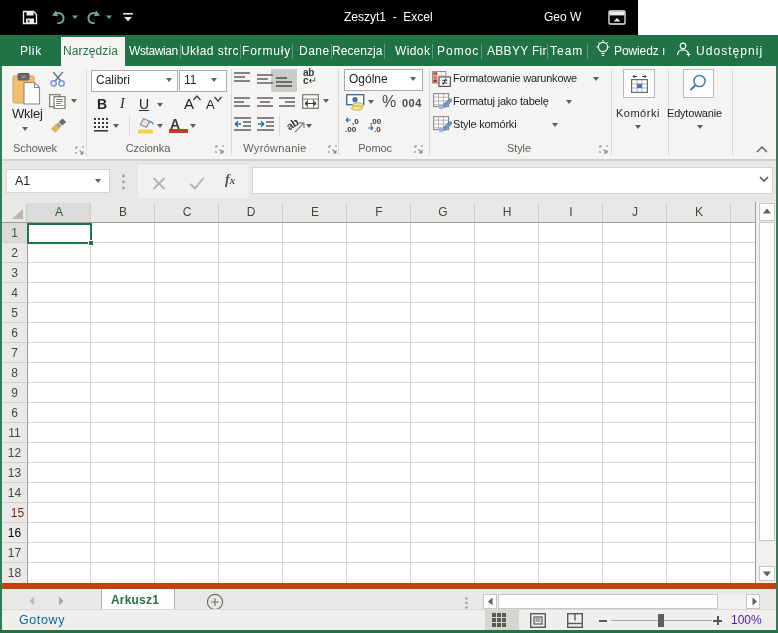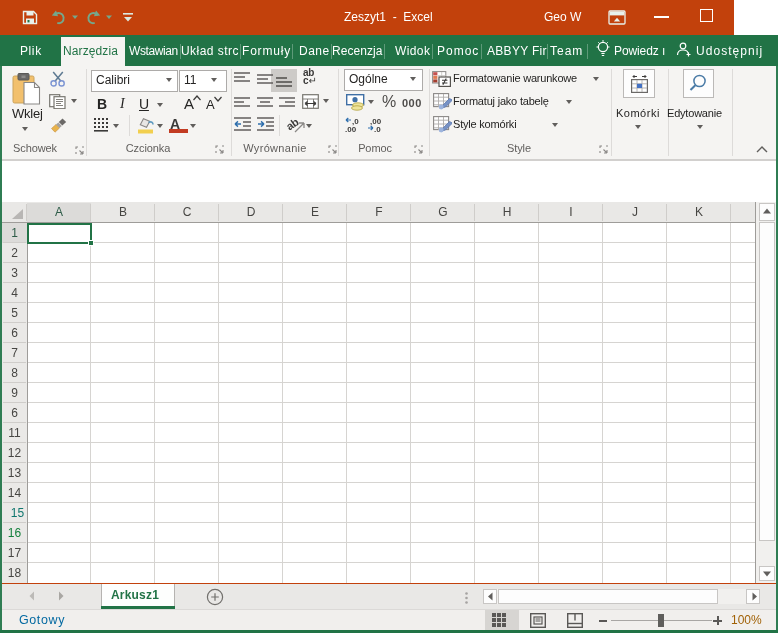--- a/index.html
+++ b/index.html
@@ -1,21 +1,21 @@
 <!DOCTYPE html>
 <html><head><meta charset="utf-8">
 <style>
   html,body{margin:0;padding:0;}
   *{-webkit-font-smoothing:antialiased;}
   body{width:778px;height:633px;overflow:hidden;font-family:"Liberation Sans",sans-serif;position:relative;background:#fff;}
   .abs{position:absolute;}
   .hl{position:absolute;font-size:12px;text-align:center;font-family:"Liberation Sans",sans-serif;}
   #win{position:absolute;left:0;top:0;width:778px;height:633px;}
   
-  #titlebar{position:absolute;left:0;top:0;width:734px;height:35px;background:#c2410c;}
+  #titlebar{position:absolute;left:0;top:0;width:638px;height:35px;background:#000000;}
   .wt{color:#fff;font-size:12px;white-space:nowrap;}
   
   #tabrow{position:absolute;left:0;top:35px;width:778px;height:31px;background:#217346;}
   .tab{position:absolute;top:9px;height:22px;color:#fff;font-size:12px;white-space:nowrap;letter-spacing:-0.1px;}
   .tsep{position:absolute;top:9px;height:15px;width:1px;background:rgba(255,255,255,0.28);}
   #activetab{position:absolute;left:61px;top:2px;width:64px;height:29px;background:#f5f4f2;}
   #activetab span{position:absolute;left:-5px;right:0;top:7px;text-align:center;color:#217346;font-size:12px;letter-spacing:0.1px;}
   
   #ribbon{position:absolute;left:0;top:66px;width:778px;height:94px;background:#f5f4f2;border-bottom:0;}
   #ribbon .gsep{position:absolute;top:3px;height:87px;width:1px;background:#dddbd9;}
@@ -28,21 +28,21 @@
   #ribbonline{position:absolute;left:0;top:159px;width:778px;height:2px;background:#d2d0ce;}
   
   #fbar{position:absolute;left:2px;top:161px;width:774px;height:41px;background:#e8e7e5;}
   
   #sheet{position:absolute;left:2px;top:202px;width:774px;height:381px;background:#e9e8e6;}
   
   #bleft{position:absolute;left:0;top:66px;width:2px;height:564px;background:#2f7d53;}
   #bright{position:absolute;left:776px;top:66px;width:2px;height:564px;background:#2f7d53;}
   #bbottom{position:absolute;left:0;top:630px;width:778px;height:3px;background:#217346;}
   
-  #tabbar{position:absolute;left:2px;top:583px;width:774px;height:26px;background:#e9e8e6;border-top:1px solid #c2410c;box-sizing:border-box;}
+  #tabbar{position:absolute;left:2px;top:583px;width:774px;height:26px;background:#e9e8e6;border-top:6px solid #c2410c;box-sizing:border-box;}
   
   #statusbar{position:absolute;left:2px;top:609px;width:774px;height:21px;background:#f1efed;border-top:1px solid #dbd9d7;box-sizing:border-box;}
 </style></head>
 <body>
 <div id="win">
 
   <div id="titlebar">
     <svg class="abs" style="left:22px;top:10px" width="16" height="15" viewBox="0 0 16 15">
       <path d="M1.5 1.5 h10 l3 3 v9 h-13 z" fill="none" stroke="#e8f1ec" stroke-width="1.4"></path>
       <rect x="4" y="8.5" width="8" height="5" fill="#e8f1ec"></rect>
@@ -301,21 +301,21 @@
     <div class="catext" style="left:349px;top:6px">Ogólne</div>
     <div class="dda" style="left:410px;top:11px"></div>
     <svg class="abs" style="left:346px;top:28px" width="20" height="17" viewBox="0 0 20 17">
       <rect x="0.7" y="0.7" width="17" height="10" fill="#fff" stroke="#3f6fa5" stroke-width="1.4"></rect>
       <circle cx="9" cy="5.7" r="2.6" fill="#3f6fa5"></circle>
       <ellipse cx="12" cy="11" rx="5.5" ry="2.2" fill="#efe49a" stroke="#b3a23c" stroke-width="0.8"></ellipse>
       <ellipse cx="11" cy="14" rx="5.5" ry="2.2" fill="#efe49a" stroke="#b3a23c" stroke-width="0.8"></ellipse>
     </svg>
     <div class="dda" style="left:368px;top:34px"></div>
     <div class="rtext" style="left:382px;top:27px;font-size:16px;color:#4e4c4a">%</div>
-    <div class="rtext" style="left:402px;top:31px;font-size:11px;font-weight:bold;color:#4e4c4a;letter-spacing:0.5px">000</div>
+    <div class="rtext" style="left:402px;top:31px;font-size:11px;font-weight:bold;color:#4e4c4a;letter-spacing:0.5px">004</div>
     <svg class="abs" style="left:345px;top:51px" width="17" height="15" viewBox="0 0 17 15">
       <text x="7" y="7" font-size="8" font-weight="bold" fill="#3b3a39" font-family="Liberation Sans">,0</text>
       <text x="0" y="14.5" font-size="8" font-weight="bold" fill="#3b3a39" font-family="Liberation Sans">,00</text>
       <path d="M6 3 H1 M1 3 l2.3-2 M1 3 l2.3 2" stroke="#2f6fad" stroke-width="1.2" fill="none"></path>
     </svg>
     <svg class="abs" style="left:367px;top:51px" width="17" height="15" viewBox="0 0 17 15">
       <text x="3" y="7" font-size="8" font-weight="bold" fill="#3b3a39" font-family="Liberation Sans">,00</text>
       <text x="7" y="14.5" font-size="8" font-weight="bold" fill="#3b3a39" font-family="Liberation Sans">,0</text>
       <path d="M1 11 H6 M6 11 l-2.3-2 M6 11 l-2.3 2" stroke="#2f6fad" stroke-width="1.2" fill="none"></path>
     </svg>
@@ -373,20 +373,42 @@
     </svg>
     <div class="rtext" style="left:667px;top:41px;letter-spacing:-0.2px">Edytowanie</div>
     <div class="dda" style="left:697px;top:59px"></div>
 
     <svg class="abs" style="left:756px;top:80px" width="12" height="7" viewBox="0 0 12 7">
       <path d="M1 6 L6 1 L11 6" fill="none" stroke="#605e5c" stroke-width="1.4"></path>
     </svg>
   </div>
   <div id="ribbonline"></div>
 
+  <div id="fbar">
+    <div class="abs" style="left:4px;top:8px;width:104px;height:24px;background:#fff;border:1px solid #d6d4d2;box-sizing:border-box"></div>
+    <div class="abs" style="left:13px;top:13px;font-size:12.5px;color:#252423">A1</div>
+    <div class="dda" style="left:93px;top:18px"></div>
+    <svg class="abs" style="left:119px;top:13px" width="5" height="18" viewBox="0 0 5 18">
+      <circle cx="2.5" cy="2" r="1.4" fill="#a5a3a1"></circle>
+        <circle cx="2.5" cy="8" r="1.4" fill="#a5a3a1"></circle>
+        <circle cx="2.5" cy="14" r="1.4" fill="#a5a3a1"></circle>
+    </svg>
+    <div class="abs" style="left:136px;top:4px;width:110px;height:33px;background:#f2f1ef"></div>
+    <svg class="abs" style="left:150px;top:16px" width="14" height="13" viewBox="0 0 14 13">
+      <path d="M1.5 1 L12.5 12 M12.5 1 L1.5 12" stroke="#b3b1af" stroke-width="1.8"></path>
+    </svg>
+    <svg class="abs" style="left:187px;top:16px" width="16" height="13" viewBox="0 0 16 13">
+      <path d="M1.5 7 l4.5 4.5 L14.5 1" fill="none" stroke="#b3b1af" stroke-width="1.8"></path>
+    </svg>
+    <div class="abs" style="left:223px;top:11px;font-size:14px;font-style:italic;font-weight:bold;color:#555352;font-family:'Liberation Serif',serif">f<span style="font-size:11px">x</span></div>
+    <div class="abs" style="left:250px;top:6px;width:521px;height:27px;background:#fff;border:1px solid #d8d6d4;box-sizing:border-box"></div>
+    <svg class="abs" style="left:757px;top:15px" width="10" height="7" viewBox="0 0 10 7">
+      <path d="M1 1 l4 4 l4-4" fill="none" stroke="#605e5c" stroke-width="1.7"></path>
+    </svg>
+  </div>
 
   <div id="sheet">
     <svg class="abs" style="left:0;top:0" width="774" height="381" viewBox="0 0 774 381">
 
       <rect x="0" y="0" width="753" height="20" fill="#e9e8e6"></rect>
       <rect x="25" y="1" width="64" height="19" fill="#dcdbd9"></rect>
 
       <rect x="0" y="21" width="25" height="360" fill="#eae9e7"></rect>
       <rect x="0" y="21" width="25" height="20" fill="#dcdbd9"></rect>
 
@@ -495,22 +517,22 @@
     <div class="hl" style="left:0px;top:104px;width:25px;color:#474643">5</div>
     <div class="hl" style="left:0px;top:124px;width:25px;color:#474643">6</div>
     <div class="hl" style="left:0px;top:144px;width:25px;color:#474643">7</div>
     <div class="hl" style="left:0px;top:164px;width:25px;color:#474643">8</div>
     <div class="hl" style="left:0px;top:184px;width:25px;color:#474643">9</div>
     <div class="hl" style="left:0px;top:204px;width:25px;color:#474643">6</div>
     <div class="hl" style="left:0px;top:224px;width:25px;color:#474643">11</div>
     <div class="hl" style="left:0px;top:244px;width:25px;color:#474643">12</div>
     <div class="hl" style="left:0px;top:264px;width:25px;color:#474643">13</div>
     <div class="hl" style="left:0px;top:284px;width:25px;color:#474643">14</div>
-    <div class="hl" style="left:0px;top:304px;width:31px;color:#0f766e">15</div>
-    <div class="hl" style="left:0px;top:324px;width:25px;color:#15803d">16</div>
+    <div class="hl" style="left:0px;top:304px;width:31px;color:#7f1d1d">15</div>
+    <div class="hl" style="left:0px;top:324px;width:25px;color:#000000">16</div>
     <div class="hl" style="left:0px;top:344px;width:25px;color:#474643">17</div>
     <div class="hl" style="left:0px;top:364px;width:25px;color:#474643">18</div>
   </div>
 
   <div id="tabbar">
     <svg class="abs" style="left:26px;top:7px" width="42" height="10" viewBox="0 0 42 10">
       <path d="M6 0.5 L1.5 5 l4.5 4.5" fill="#bcbab7" stroke="none"></path>
       <path d="M31 0.5 L35.5 5 l-4.5 4.5" fill="#a9a7a3" stroke="none"></path>
     </svg>
     <div class="abs" style="left:99px;top:0;width:74px;height:25px;background:#fdfefd;border-left:1px solid #b5b3b0;border-right:1px solid #b5b3b0;box-sizing:border-box"></div>
@@ -562,19 +584,19 @@
     <svg class="abs" style="left:565px;top:3px" width="16" height="15" viewBox="0 0 16 15">
       <rect x="0.7" y="0.7" width="14.6" height="13.6" fill="none" stroke="#5a5856" stroke-width="1.4"></rect>
       <path d="M8 1 v6.5" stroke="#5a5856" stroke-width="1.4"></path>
       <path d="M1 10.5 h14" stroke="#5a5856" stroke-width="1.4"></path>
     </svg>
     <div class="abs" style="left:597px;top:9.5px;width:8px;height:2px;background:#5a5856"></div>
     <div class="abs" style="left:609px;top:10px;width:101px;height:1px;background:#a8a6a4"></div>
     <div class="abs" style="left:656px;top:4px;width:6px;height:13px;background:#5f5e5c"></div>
     <div class="abs" style="left:711px;top:9.5px;width:9px;height:2px;background:#5a5856"></div>
     <div class="abs" style="left:715px;top:6px;width:2px;height:9px;background:#5a5856"></div>
-    <div class="abs" style="left:729px;top:3px;font-size:12px;color:#a16207">100%</div>
+    <div class="abs" style="left:729px;top:3px;font-size:12px;color:#4c1d95">100%</div>
   </div>
 
   <div id="bleft"></div>
     <div id="bright"></div>
     <div id="bbottom"></div>
 </div>
 
 </body></html>

